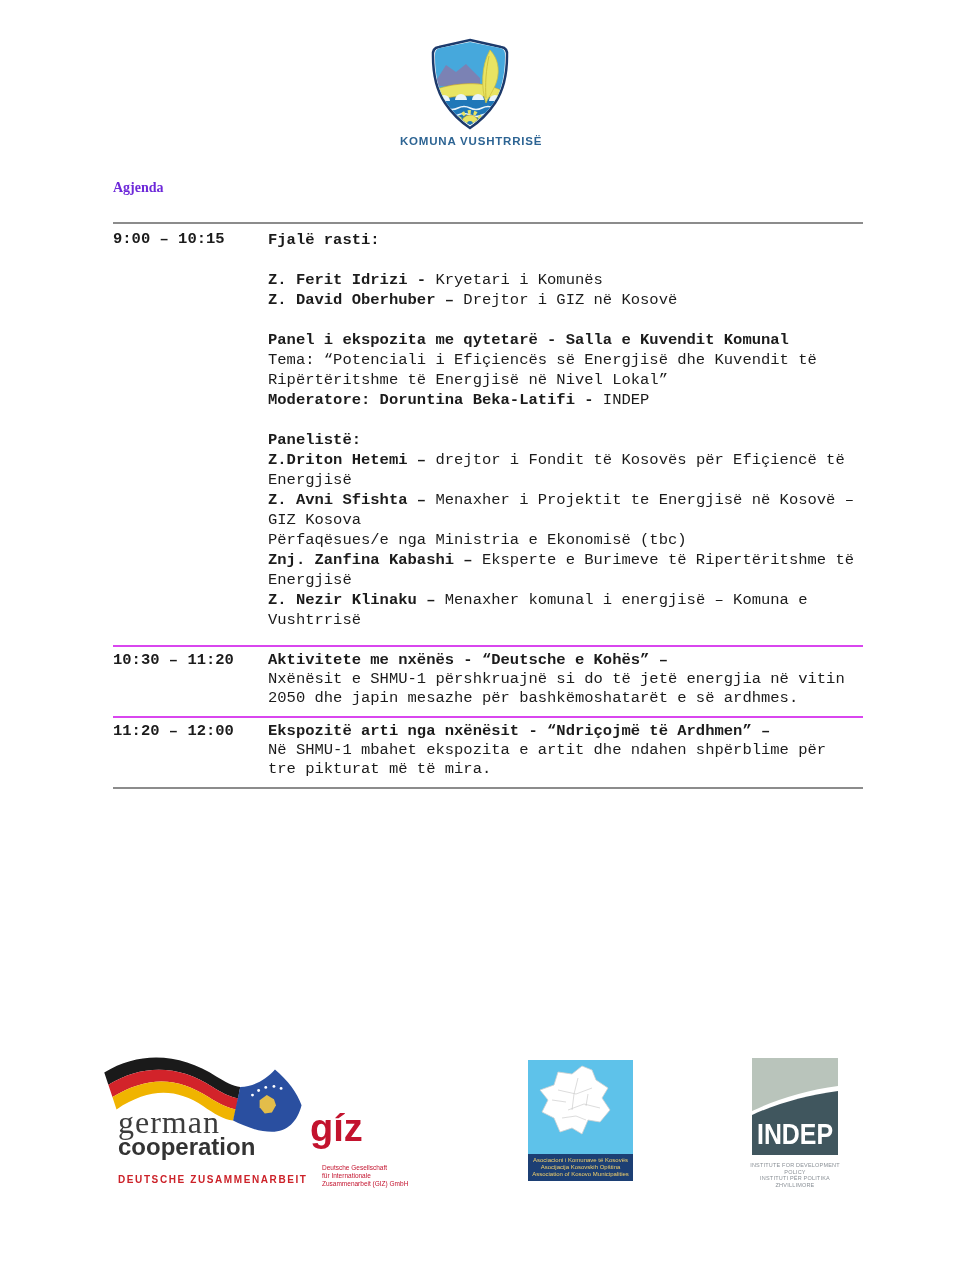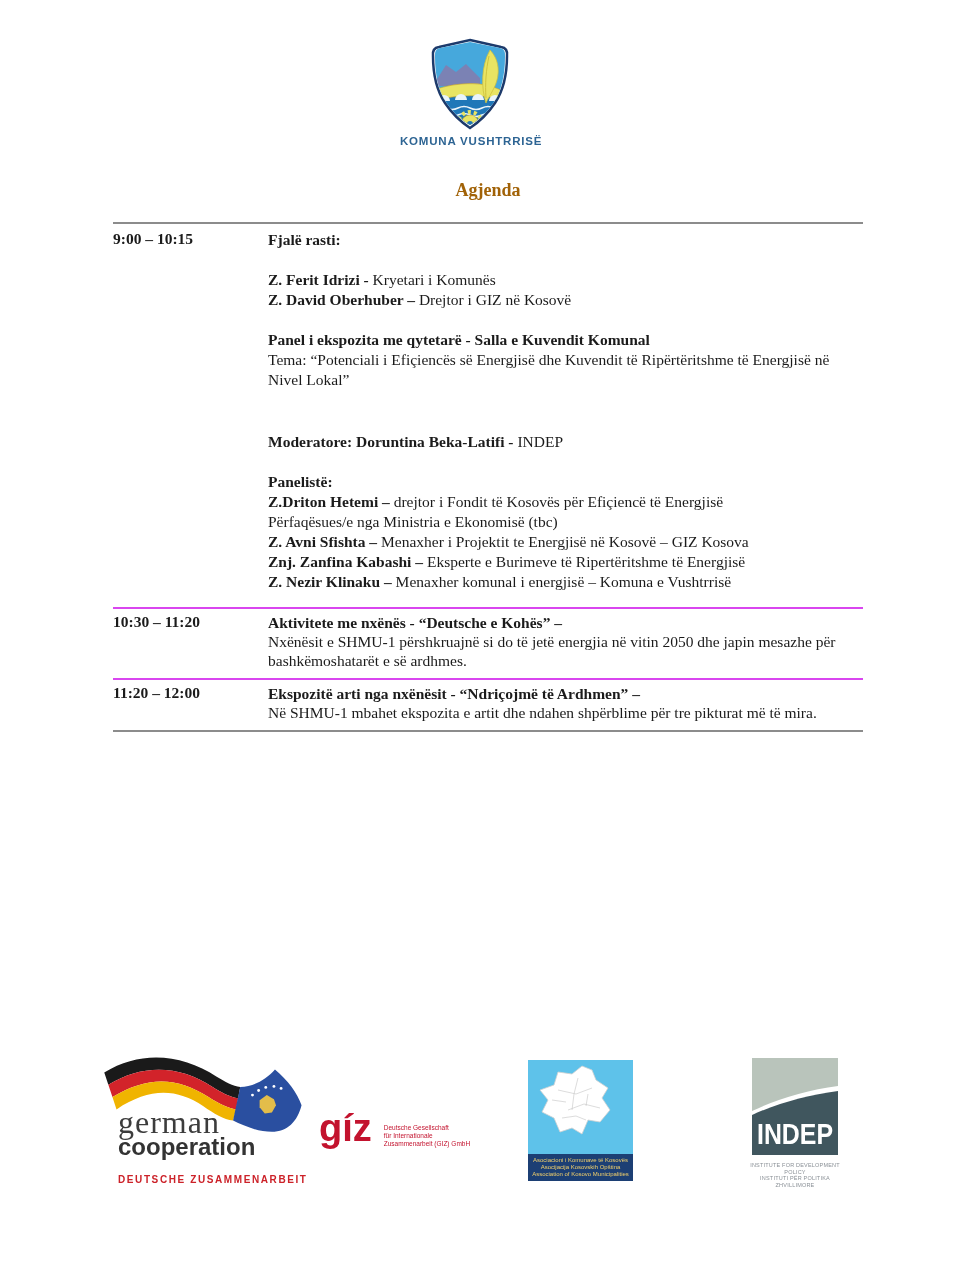--- a/index.html
+++ b/index.html
@@ -11,50 +11,50 @@
   
   .crest-wrap { position:absolute; left:400px; top:38px; width:140px; text-align:center; }
   .crest-wrap svg { display:block; margin:0 auto; }
   .crest-label {
     margin-top:5px; font-family:"Liberation Sans", sans-serif; font-weight:bold;
     font-size:11.5px; letter-spacing:0.8px; color:#2d6493; white-space:nowrap;
   }
 
   
   .doc-title {
-    position:absolute; left:113px; top:180px; width:750px; text-align:center;
-    font-size:18px; font-weight:bold; color:#a16207;
+    position:absolute; left:113px; top:180px; width:750px; text-align:left;
+    font-size:14px; font-weight:bold; color:#6d28d9;
   }
 
   
   .agenda {
     position:absolute; left:113px; top:222px; width:750px;
-    border-top:2px solid #8c8c8c; border-bottom:2px solid #8c8c8c;
+    border-top:2px solid #8c8c8c; border-bottom:2px solid #8c8c8c;font-family:Liberation Mono, monospace;
   }
   .row { display:flex; }
   .row + .row { border-top:2px solid #d946ef; }
   .time {
     width:155px; flex-shrink:0; font-weight:bold; font-size:15.5px; padding-top:6px;
   }
   .content { flex:1; font-size:15.5px; line-height:20px; padding:6px 0 15px 0; }
   .content p { margin:0; }
   .content .mt   { margin-top:20px; }
-  .content .mt-xl{ margin-top:42px; }
+  .content .mt-xl{ }
   .row-sm .time { padding-top:4px; }
   .row-sm .content { padding:4px 0 8px 0; line-height:19px; }
   b, strong { font-weight:bold; }
 
   
   .gc-ribbon { position:absolute; left:100px; top:1046px; }
   .gc-text { position:absolute; left:118px; top:1108px; }
   .gc-german { font-size:32px; color:#3c3c3c; line-height:28px; letter-spacing:1px; }
   .gc-coop   { font-family:"Liberation Sans", sans-serif; font-weight:bold; font-size:24px; color:#333; line-height:22px; }
   .gc-red    { margin-top:16px; font-family:"Liberation Sans", sans-serif; font-size:10px; letter-spacing:1.6px; color:#cc2229; font-weight:bold; }
 
-  .giz-logo { position:absolute; left:319px; top:1108px; display:flex; }
+  .giz-logo { position:absolute; left:310px; top:1108px; display:flex;flex-direction:column; }
   .giz-name {
     font-family:"Liberation Sans", sans-serif; font-weight:bold; font-size:38px;
     line-height:40px; color:#c3132e;
   }
   .giz-desc {
     margin-left:12px; margin-top:16px; font-family:"Liberation Sans", sans-serif;
     font-size:6.5px; line-height:8px; color:#c3132e;
   }
 
   .akk-logo { position:absolute; left:528px; top:1060px; width:105px; height:121px; background:#5ec2ea; }
@@ -113,22 +113,22 @@
       <div class="time">9:00 – 10:15</div>
       <div class="content">
         <p><strong>Fjalë rasti:</strong></p>
         <p class="mt"><strong>Z. Ferit Idrizi - </strong><span>Kryetari i Komunës</span></p>
         <p><strong>Z. David Oberhuber – </strong><span>Drejtor i GIZ në Kosovë</span></p>
         <p class="mt"><strong>Panel i ekspozita me qytetarë - Salla e Kuvendit Komunal</strong></p>
         <p>Tema: “Potenciali i Efiçiencës së Energjisë dhe Kuvendit të Ripërtëritshme të Energjisë në Nivel Lokal”</p>
         <p class="mt-xl"><strong>Moderatore: Doruntina Beka-Latifi - </strong><span>INDEP</span></p>
         <p class="mt"><strong>Panelistë:</strong></p>
         <p><strong>Z.Driton Hetemi – </strong><span>drejtor i Fondit të Kosovës për Efiçiencë të Energjisë</span></p>
+        <p><strong>Z. Avni Sfishta – </strong><span>Menaxher i Projektit te Energjisë në Kosovë – GIZ Kosova</span></p>
         <p><strong></strong><span>Përfaqësues/e nga Ministria e Ekonomisë (tbc)</span></p>
-        <p><strong>Z. Avni Sfishta – </strong><span>Menaxher i Projektit te Energjisë në Kosovë – GIZ Kosova</span></p>
         <p><strong>Znj. Zanfina Kabashi – </strong><span>Eksperte e Burimeve të Ripertëritshme të Energjisë</span></p>
         <p><strong>Z. Nezir Klinaku – </strong><span>Menaxher komunal i energjisë – Komuna e Vushtrrisë</span></p>
       </div>
     </div>
 
     <div class="row row-sm">
       <div class="time">10:30 – 11:20</div>
       <div class="content">
         <p><strong>Aktivitete me nxënës - “Deutsche e Kohës” –</strong></p>
         <p>Nxënësit e SHMU-1 përshkruajnë si do të jetë energjia në vitin 2050 dhe japin mesazhe për bashkëmoshatarët e së ardhmes.</p>

